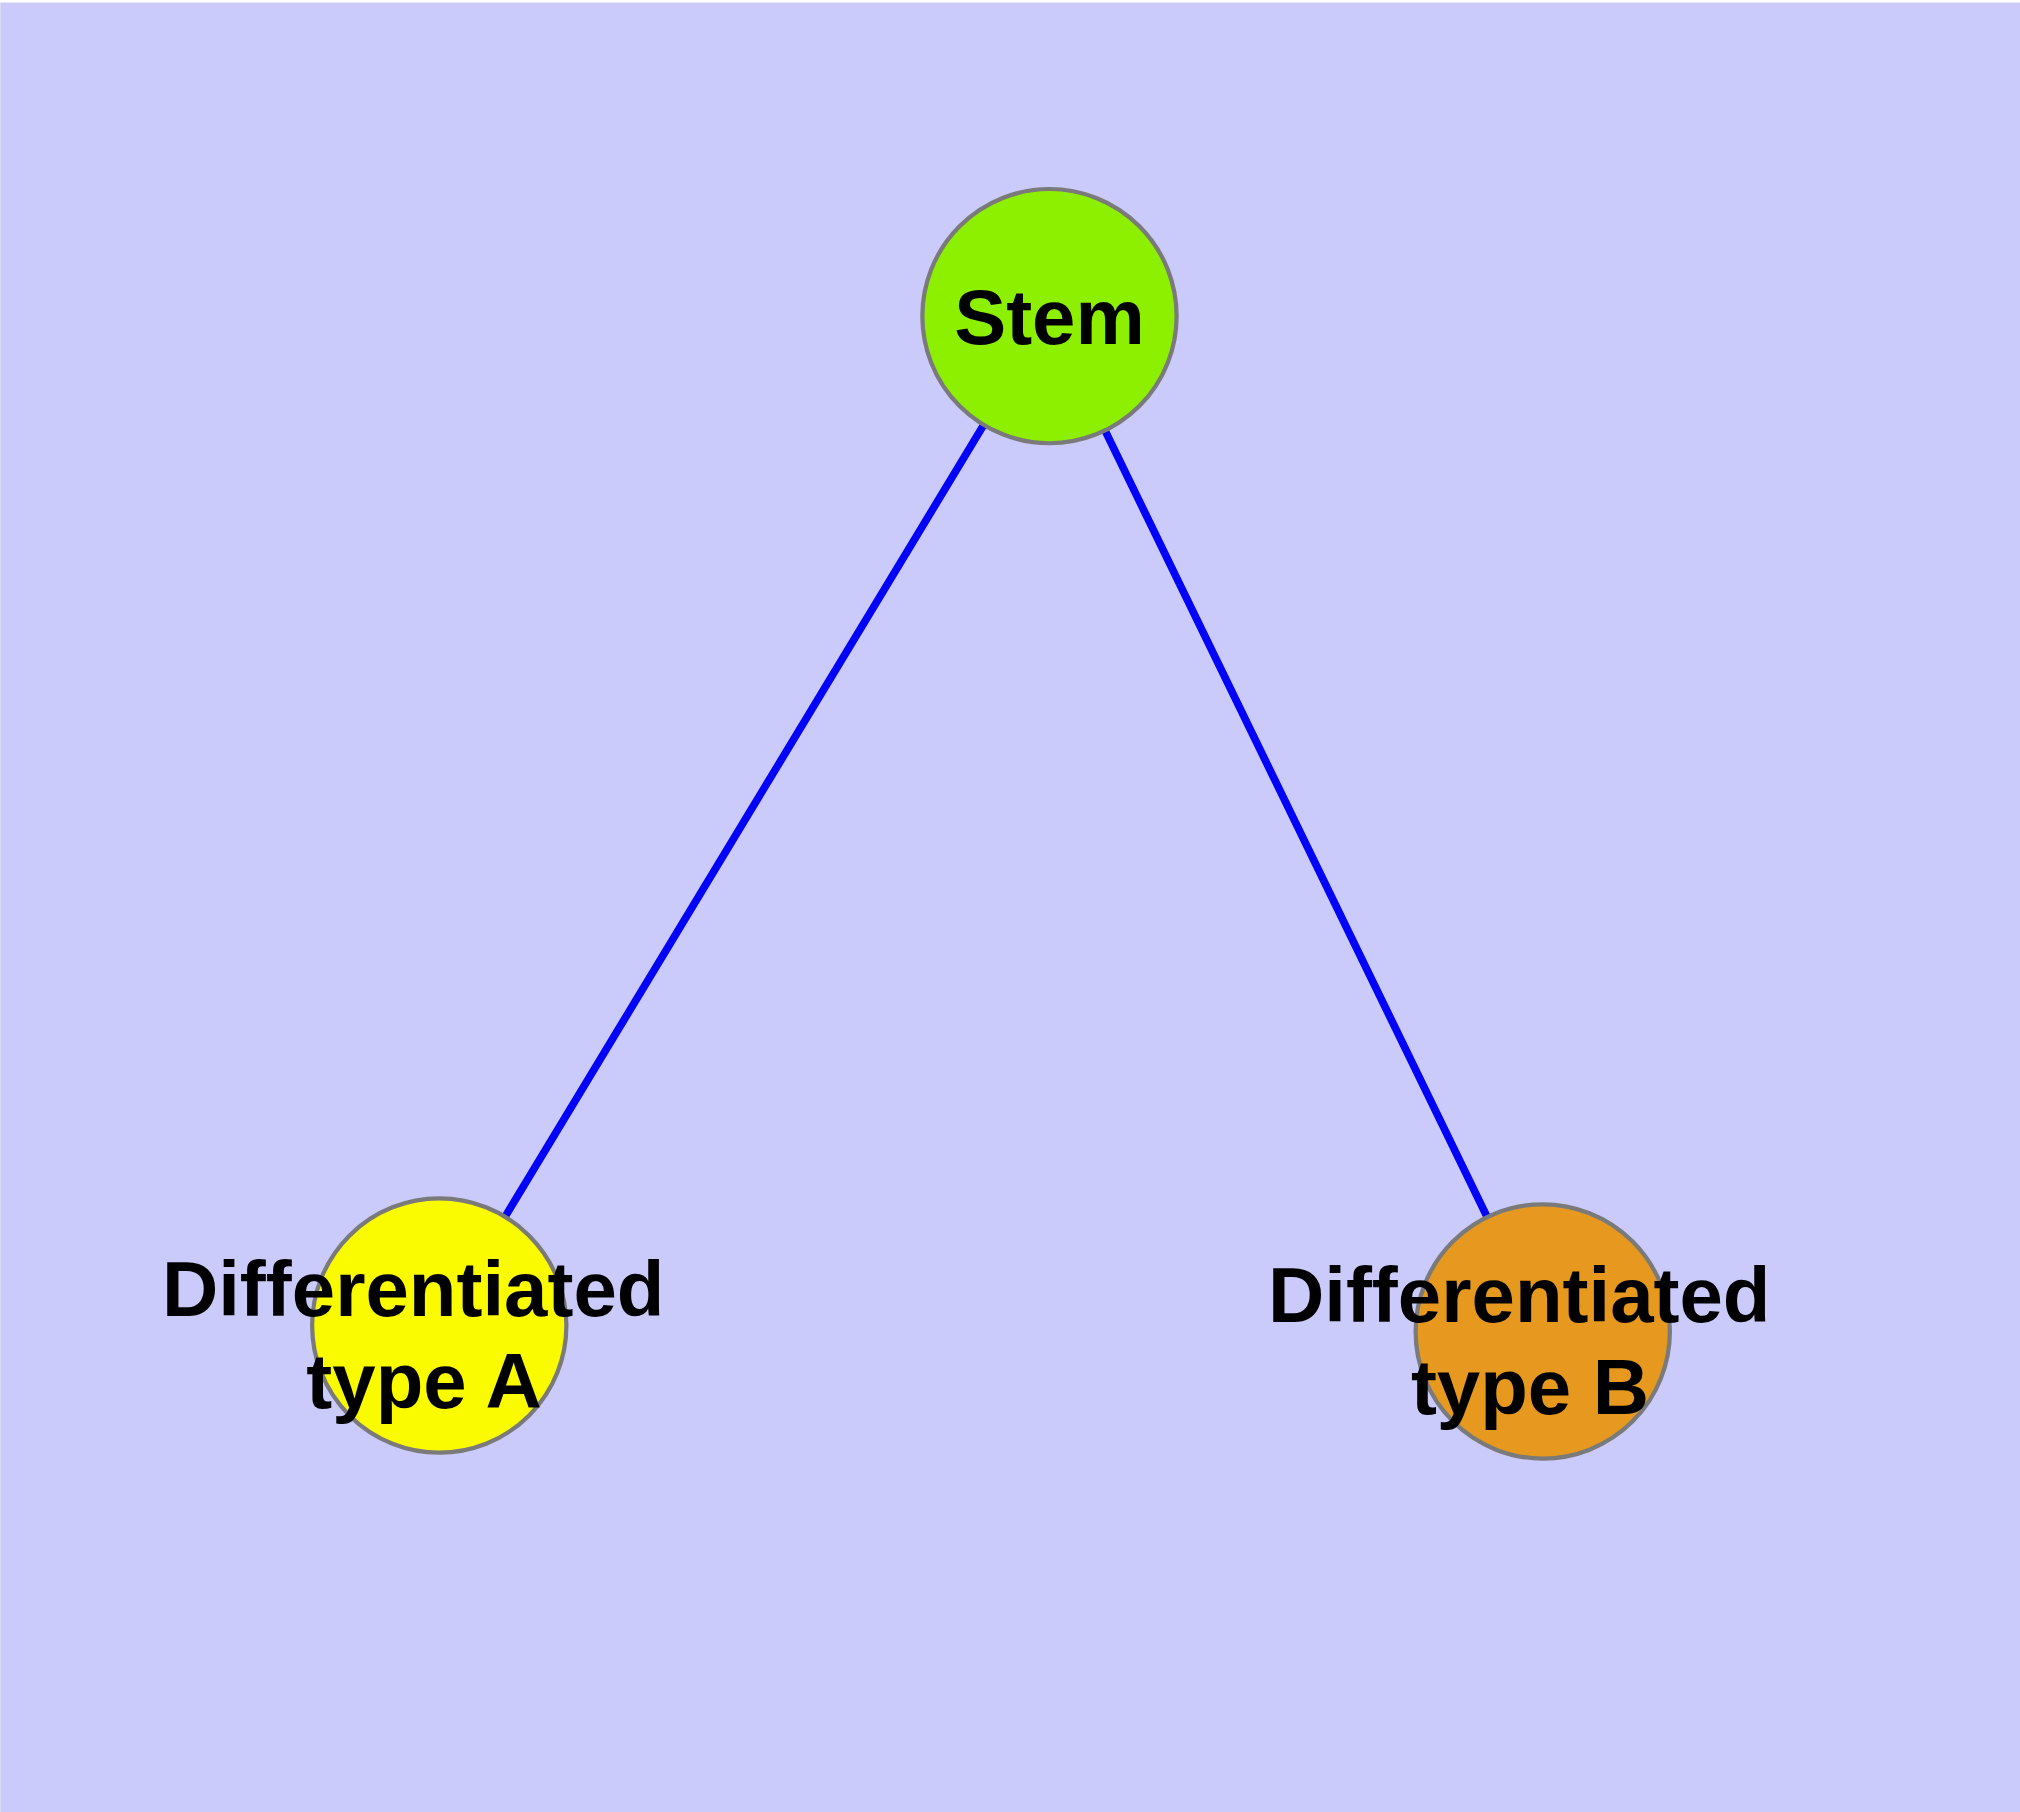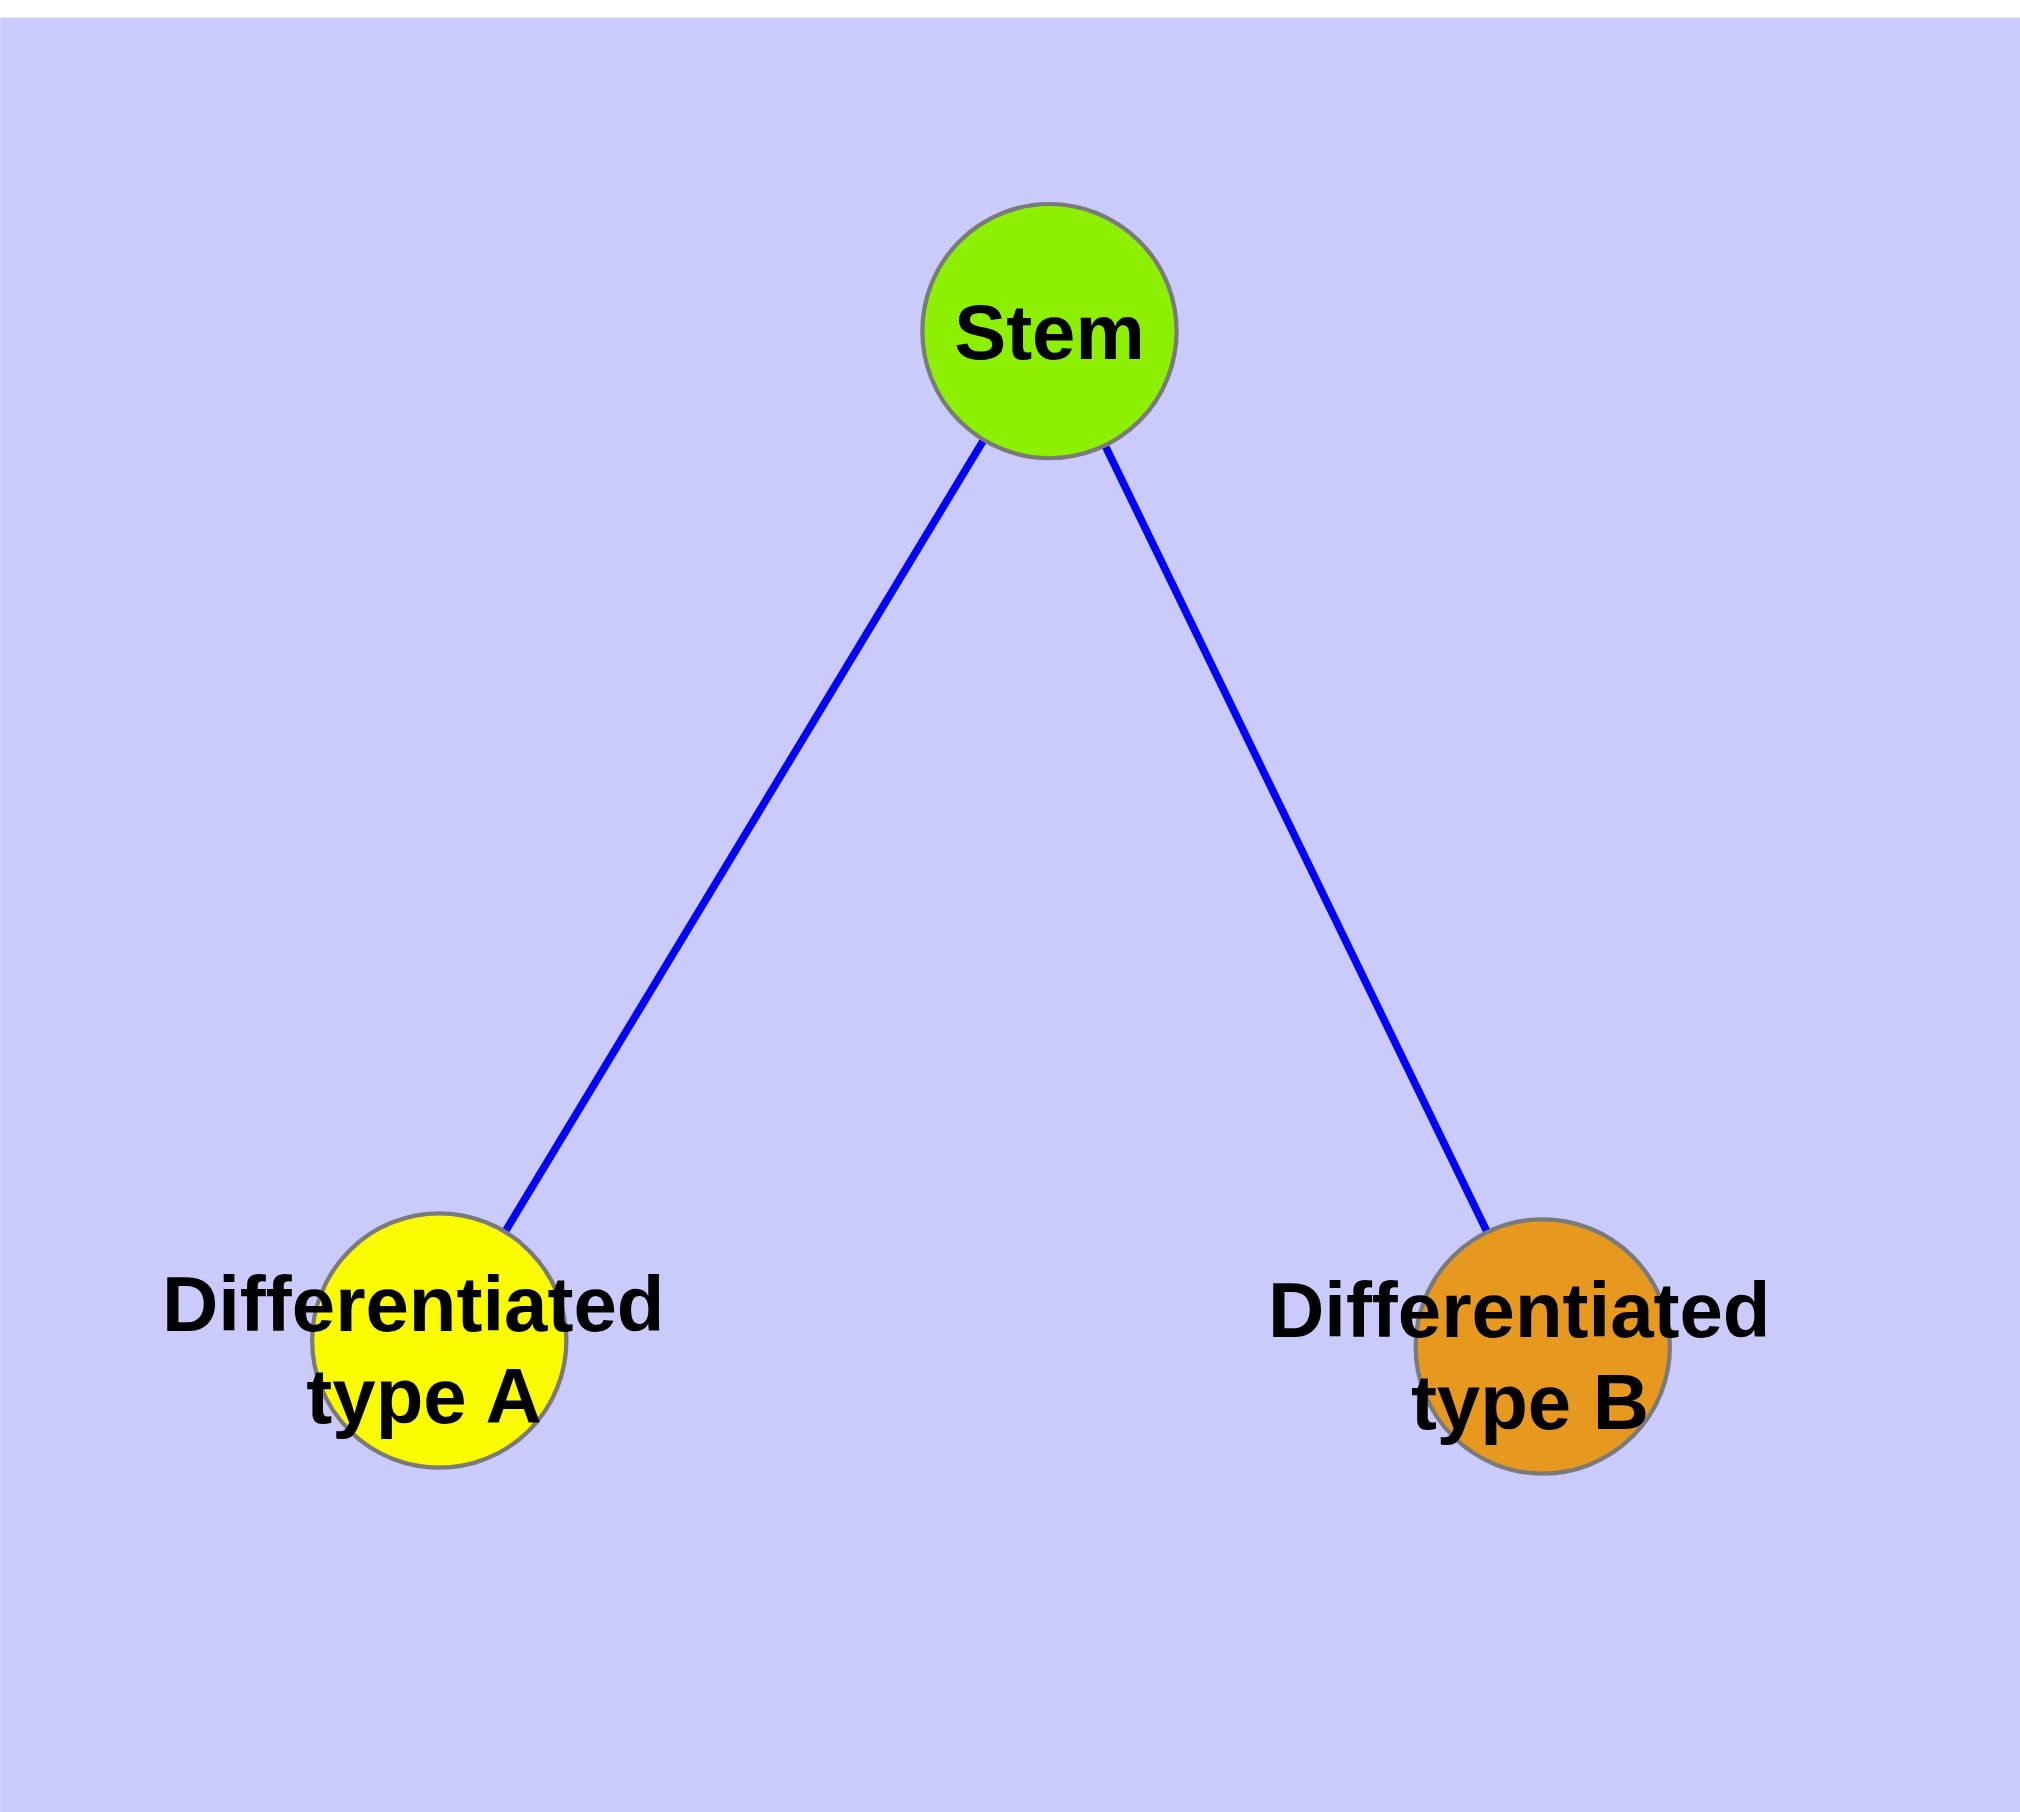--- a/index.html
+++ b/index.html
@@ -7,21 +7,21 @@
     padding: 0;
     width: 2021px;
     height: 1812px;
     background: #ffffff;
     overflow: hidden;
     font-family: "Liberation Sans", sans-serif;
   }
   .stage {
     position: absolute;
     left: 0;
-    top: 15px;
+    top: 0;
     width: 2021px;
     height: 1682px;
   }
   svg { display: block; }
   .node-label {
     font-family: "Liberation Sans", sans-serif;
     font-weight: bold;
     font-size: 92px;
     fill: #000000;
     text-anchor: middle;

